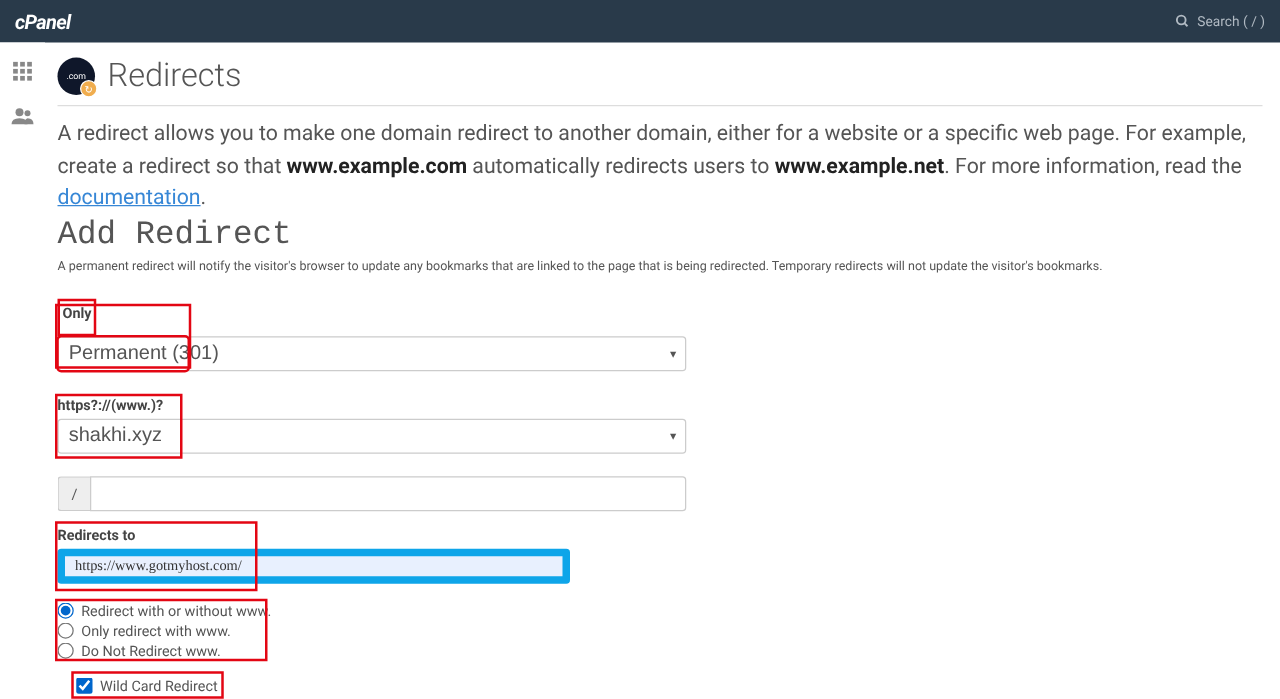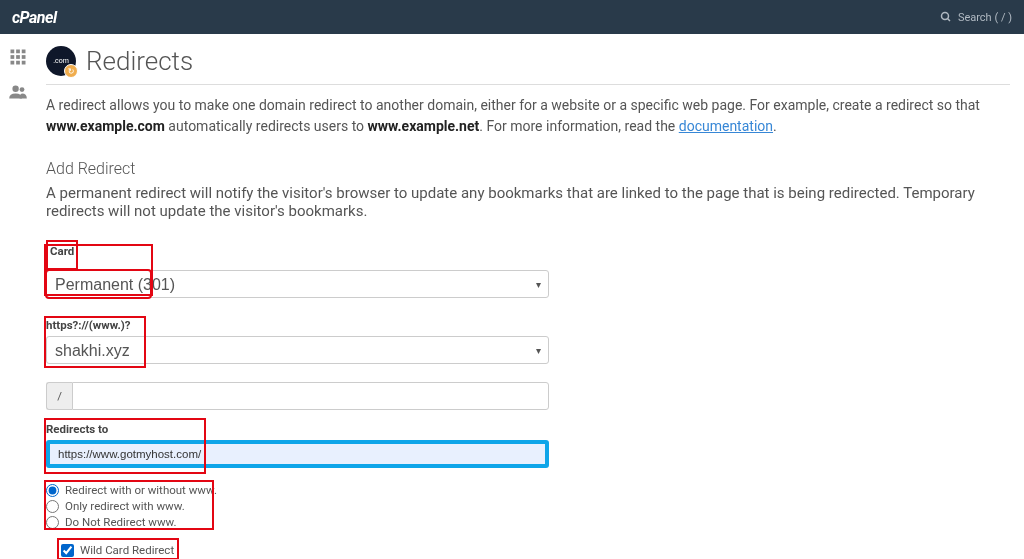--- a/index.html
+++ b/index.html
@@ -94,41 +94,41 @@
       font-size: 26px;
       font-weight: 300;
       color: #555;
     }
     .divider {
       border: none;
       border-top: 1px solid #ddd;
       margin: 6px 0 10px 0;
     }
     .intro {
-      font-size: 14px;
+      font-size: 17px;
       color: #555;
       line-height: 1.5;
-      margin-bottom: 22px;
     }
     .intro strong {
       font-weight: bold;
       color: #222;
     }
     .doclink {
       color: #3787d6;
       text-decoration: underline;
     }
     .section-title {
-      font-size: 16px;
+      font-size: 26px;
       font-weight: 300;
       color: #555;
       margin-bottom: 6px;
+      font-family: Liberation Mono, monospace;
     }
     .section-desc {
-      font-size: 15px;
+      font-size: 10px;
       color: #555;
       margin-bottom: 20px;
     }
     .field-group {
       margin-bottom: 12px;
     }
     .field-label {
       font-size: 11.5px;
       font-weight: bold;
       color: #444;
@@ -179,28 +179,29 @@
     }
     .path-input {
       flex: 1;
       height: 28px;
       border: 1px solid #ccc;
       border-radius: 0 3px 3px 0;
       padding: 0 8px;
       font-size: 11.5px;
     }
     .text-input {
-      width: 503px;
+      width: 410px;
       height: 28px;
-      border: 4px solid #0ea5e9;
+      border: 6px solid #0ea5e9;
       border-radius: 3px;
       padding: 0 8px;
       font-size: 11.5px;
       background: #e8f0fe;
       color: #333;
+      font-family: Liberation Serif, serif;
     }
     .radio-group {
       margin-top: 4px;
     }
     .radio-item, .check-item {
       display: flex;
       align-items: center;
       font-size: 11.5px;
       color: #555;
       padding: 1px 0;
@@ -271,21 +272,21 @@
 
     <p class="intro">
       <span>A redirect allows you to make one domain redirect to another domain, either for a website or a specific web page. For example, create a redirect so that </span><strong>www.example.com</strong><span> automatically redirects users to </span><strong>www.example.net</strong><span>. For more information, read the </span><a href="#" class="doclink">documentation</a><span>.</span>
     </p>
 
     <h2 class="section-title">Add Redirect</h2>
     <p class="section-desc">A permanent redirect will notify the visitor's browser to update any bookmarks that are linked to the page that is being redirected. Temporary redirects will not update the visitor's bookmarks.</p>
 
     <div class="field-group">
       <div class="highlight-box-large">
-        <label class="field-label">Card</label>
+        <label class="field-label">Only</label>
         <div style="height:4px"></div>
       </div>
       <div class="select-wrap">
         <select class="highlight-red" style="width:105px; position:absolute; border:none; background:transparent;"></select>
         <select>
           <option>Permanent (301)</option>
         </select>
       </div>
       <div style="position:relative; top:-54px; left:-2px; width:109px; height:52px; border:2px solid #e30613; pointer-events:none;"></div>
     </div>

